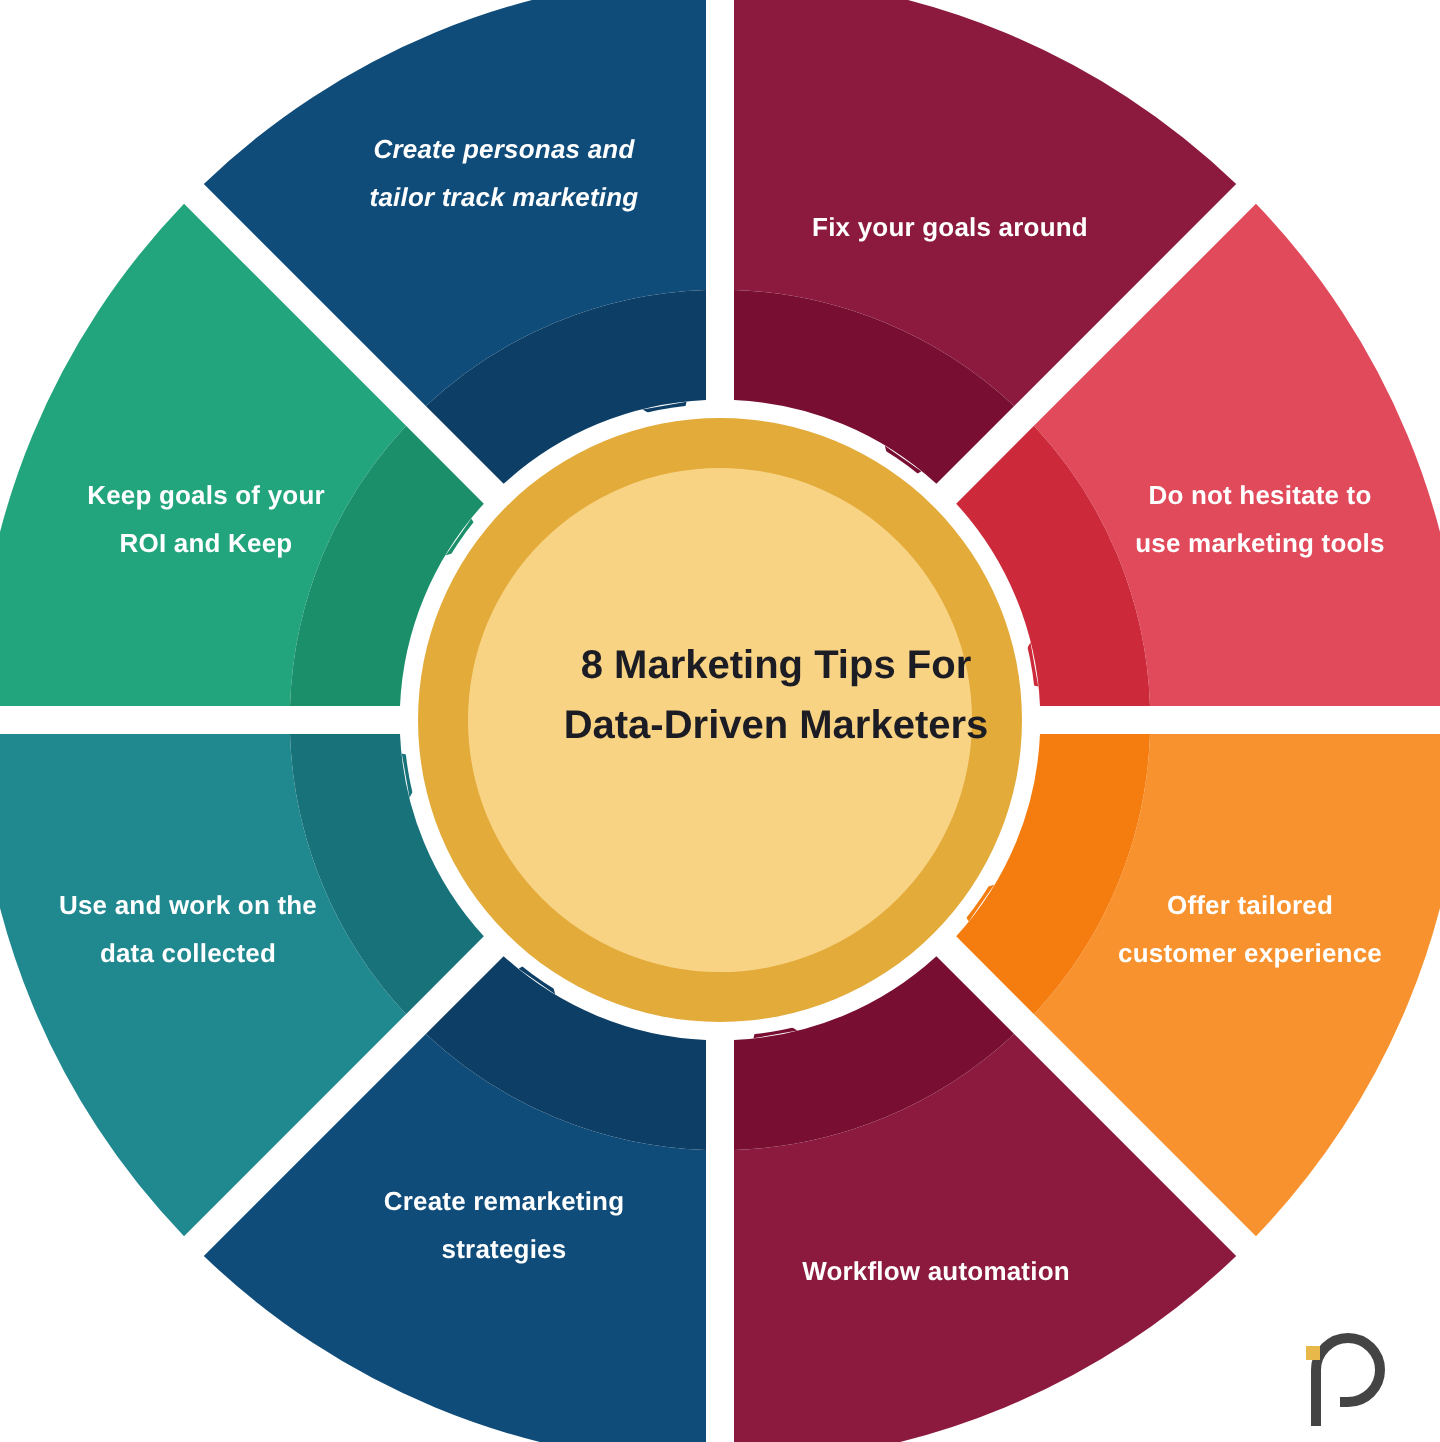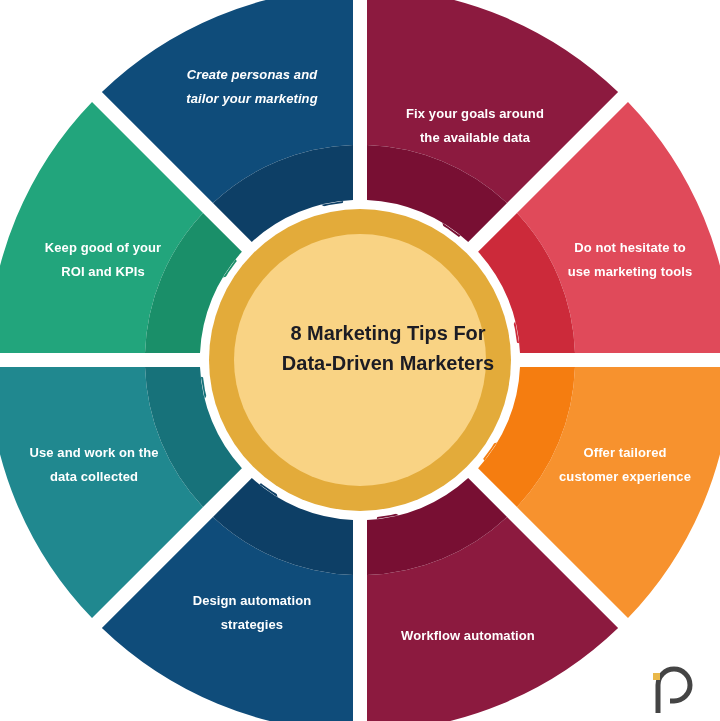--- a/index.html
+++ b/index.html
@@ -39,48 +39,47 @@
       <path d="M200,353 L145,353 A215,215 0 0 1 203.0222945765864,212.92178951319815 L241.91316754184652,251.81266247845824 A160,160 0 0 0 200,353 Z" fill="#1a8f69"></path>
       <path d="M222.85323188766202,277.59390801439133 L243.39921553309523,272.135006619801 L235.65664616688468,259.30873743202596 Z" fill="#1a8f69"></path>
     </g>
   <circle cx="360" cy="360" r="158" fill="#ffffff"></circle>
   <circle cx="360" cy="360" r="151" fill="#e3ab3a"></circle>
   <circle cx="360" cy="360" r="126" fill="#f9d384"></circle>
 </svg>
 
 <div class="tip-text" style="left:152px; top:63px;font-style:italic;">
   <div>Create personas and</div>
-  <div>tailor your marketing</div>
+  <div>tailor track marketing</div>
 </div>
 <div class="tip-text" style="left:375px; top:74px;margin-top:28px;">
   <div>Fix your goals around</div>
-  <div>the available data</div>
 </div>
 <div class="tip-text" style="left:530px; top:236px;">
   <div>Do not hesitate to</div>
   <div>use marketing tools</div>
 </div>
 <div class="tip-text" style="left:525px; top:441px;">
   <div>Offer tailored</div>
   <div>customer experience</div>
 </div>
 <div class="tip-text" style="left:368px; top:624px;">
   <div>Workflow automation</div>
 </div>
 <div class="tip-text" style="left:152px; top:589px;">
-  <div>Design automation</div>
+  <div>Create remarketing</div>
   <div>strategies</div>
 </div>
 <div class="tip-text" style="left:-6px; top:441px;">
   <div>Use and work on the</div>
   <div>data collected</div>
 </div>
 <div class="tip-text" style="left:3px; top:236px;">
-  <div>Keep good of your</div>
-  <div>ROI and KPIs</div>
+  <div>Keep goals of your</div>
+  <div>ROI and Keep</div>
 </div>
 
 <div class="center-title">
   <div>8 Marketing Tips For</div>
   <div>Data-Driven Marketers</div>
 </div>
 
 <svg class="logo" viewBox="0 0 50 60" xmlns="http://www.w3.org/2000/svg">
   <path d="M8 58 V30 A16 16 0 1 1 24 46 H20" fill="none" stroke="#444444" stroke-width="5"></path>
   <rect x="3" y="18" width="7" height="7" fill="#e9b84a"></rect>

